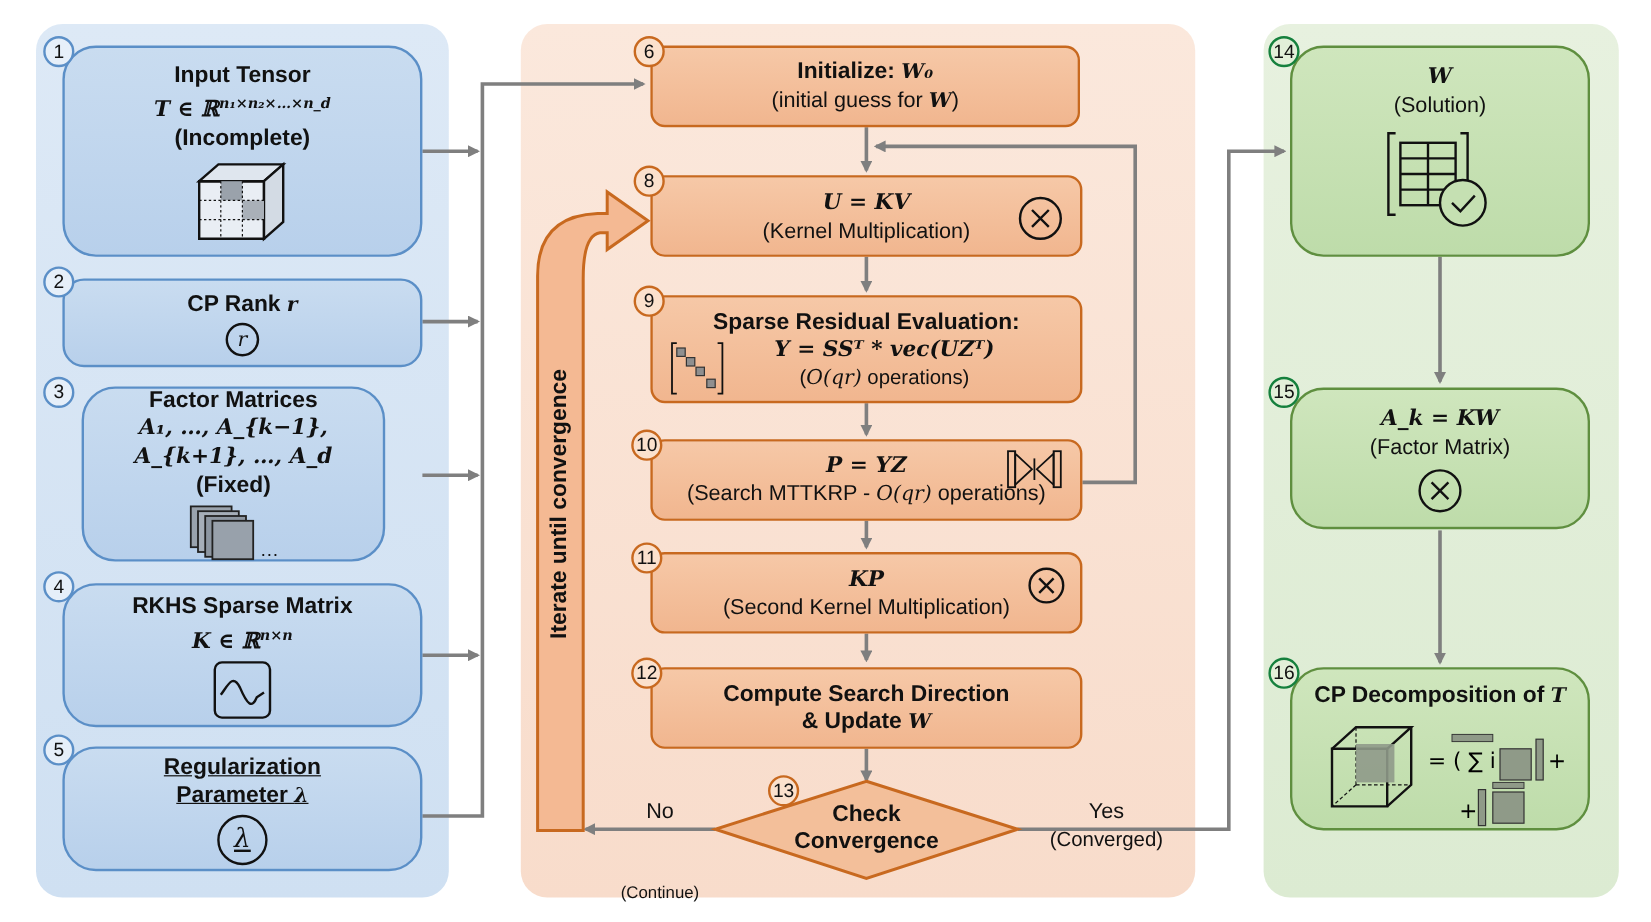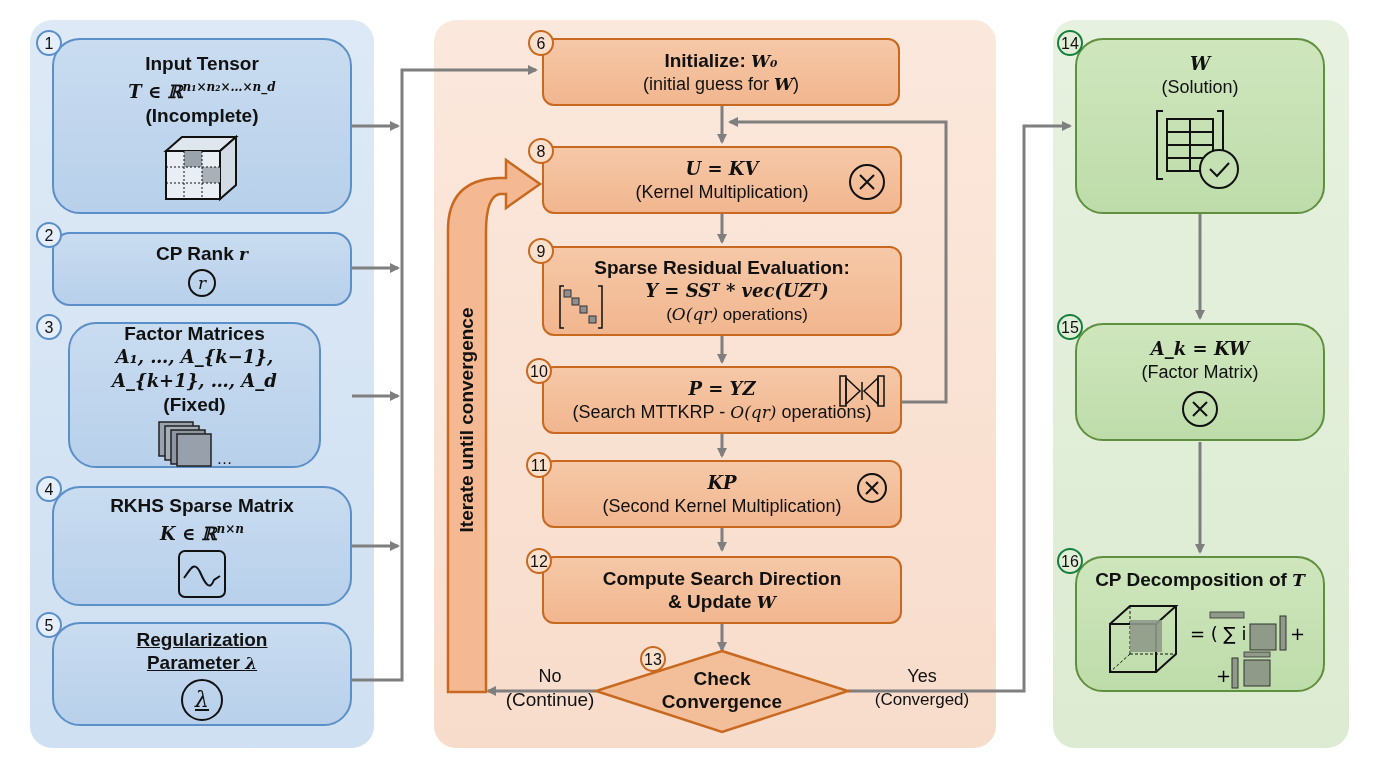--- a/index.html
+++ b/index.html
@@ -193,21 +193,21 @@
 <div class="badge o" style="left:526px;top:548px;">12</div>
 
 <div class="node" style="left:632px;top:662px;width:180px;height:56px;">
   <div class="title">Check</div>
   <div class="title">Convergence</div>
 </div>
 <div class="badge o" style="left:640px;top:646px;">13</div>
 
 <div class="lbl" style="left:500px;top:664px;width:100px;">
   <div>No</div>
-    <div style="font-size:19px;">(Continue)</div>
+    <div style="font-size:14px;margin-top:43px;">(Continue)</div>
 </div>
 <div class="lbl" style="left:860px;top:664px;width:124px;">
   <div>Yes</div>
     <div style="font-size:17px;">(Converged)</div>
 </div>
 
 <div class="node green" style="left:1075px;top:38px;width:250px;height:176px;justify-content:flex-start;padding-top:12px;">
   <div class="math">W</div>
   <div class="sub">(Solution)</div>
   <svg width="90" height="82" style="margin-top:10px;">

